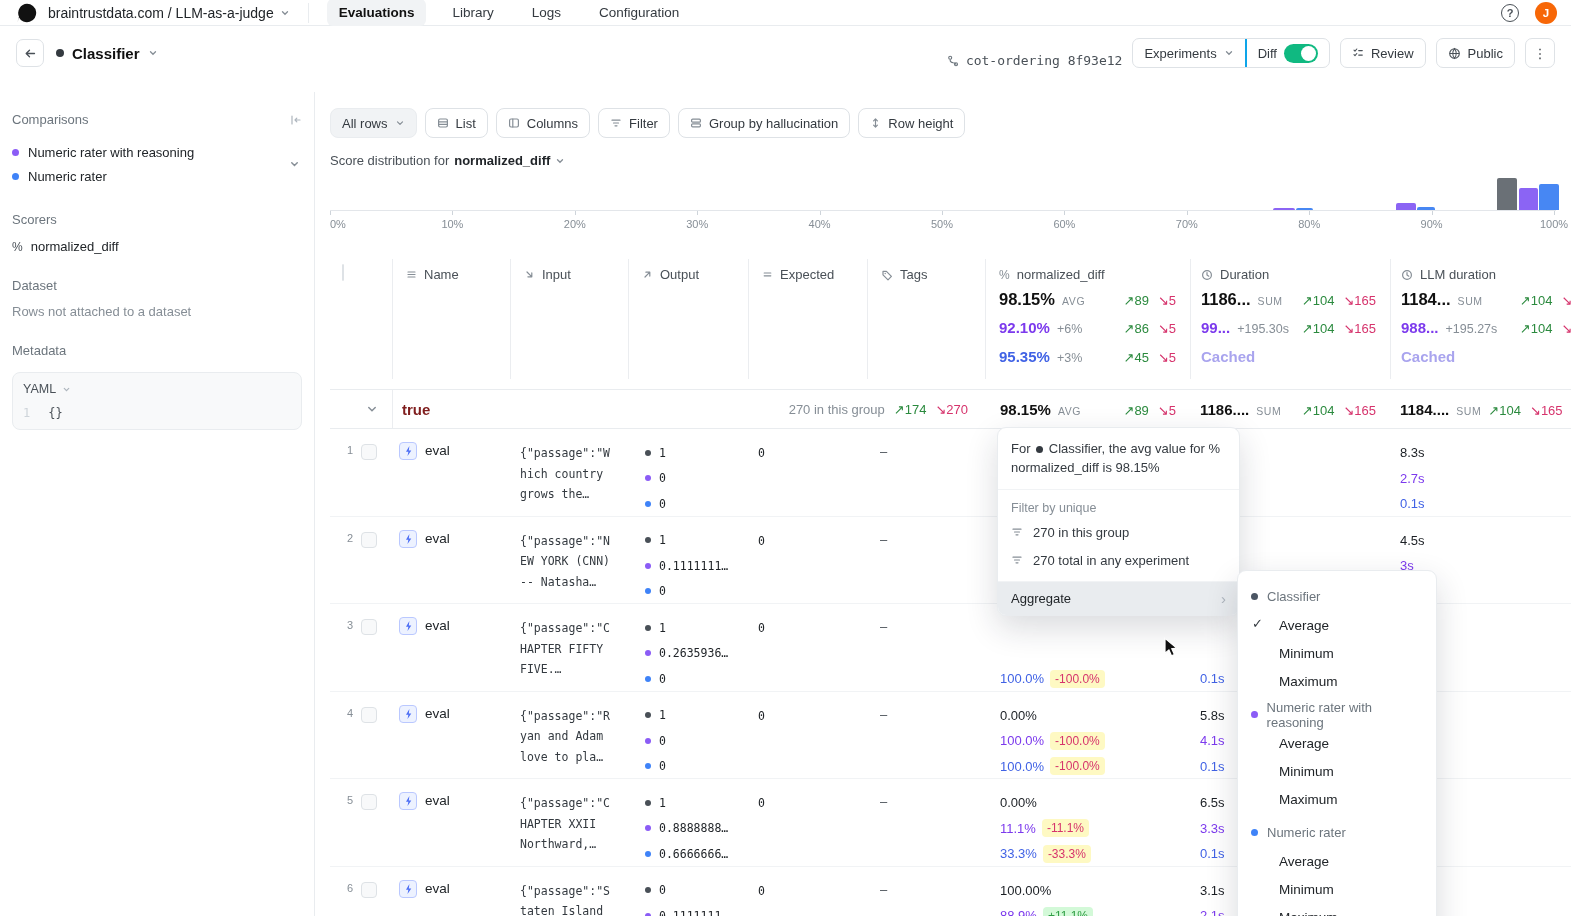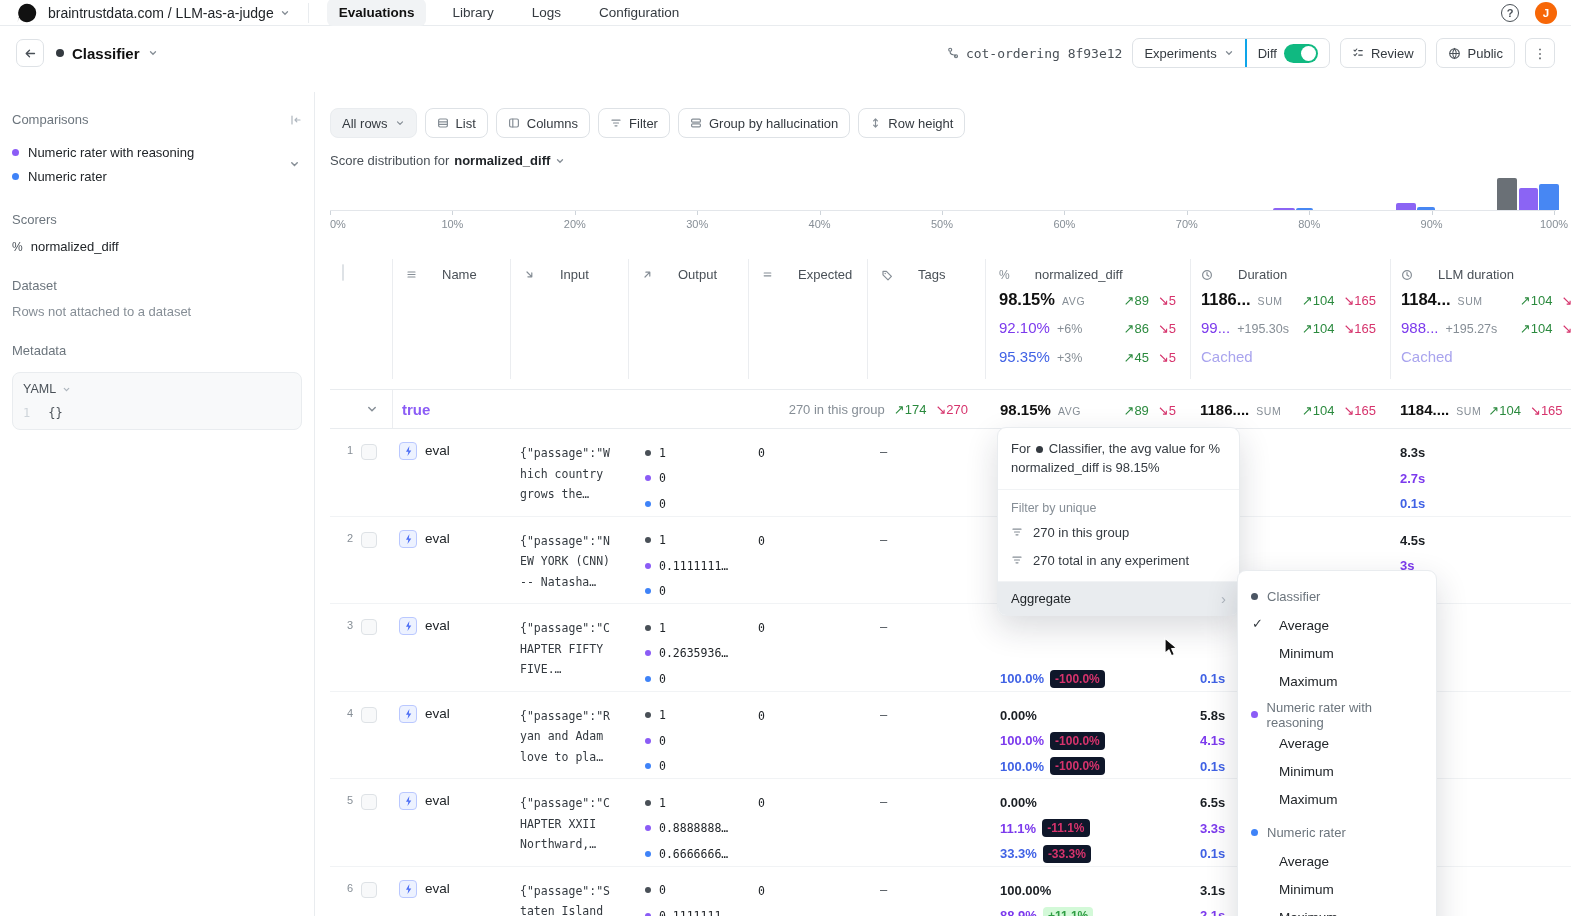--- a/index.html
+++ b/index.html
@@ -27,21 +27,21 @@
           font-size:11px; font-weight:700; display:flex; align-items:center; justify-content:center; }
   .avatar { width:22px; height:22px; border-radius:50%; background:#f76707; color:#fff; font-size:11.5px;
             font-weight:700; display:flex; align-items:center; justify-content:center; }
 
   
   .page-head { height:54px; display:flex; align-items:center; padding:0 16px; gap:12px; }
   .iconbtn { width:28px; height:28px; border:1px solid #dee2e6; border-radius:7px; background:#fff;
              display:flex; align-items:center; justify-content:center; color:#495057; }
   .title-wrap { display:flex; align-items:center; gap:8px; }
   .title { font-size:15px; font-weight:600; color:#111; }
-  .ph-right { margin-left:auto; display:flex; align-items:center; gap:10px; }
+  .ph-right { margin-left:auto; display:flex; align-items:flex-end; gap:10px; }
   .branch { display:flex; align-items:center; gap:7px; color:#495057; font-size:13px; }
   .btn { display:inline-flex; align-items:center; gap:7px; height:30px; padding:0 11px;
          border:1px solid #dee2e6; border-radius:7px; background:#fff; font-size:13px; color:#343a40; }
   .btn-group { display:inline-flex; align-items:stretch; border:1px solid #dee2e6; border-radius:7px; overflow:hidden; height:30px; }
   .btn-seg { display:flex; align-items:center; gap:7px; padding:0 11px; font-size:13px; color:#343a40; }
   .btn-seg + .btn-seg { border-left:2px solid #0ea5e9; }
   .toggle { width:34px; height:19px; border-radius:10px; background:#10b981; position:relative; }
   .toggle::after { content:""; position:absolute; right:2px; top:2px; width:15px; height:15px; border-radius:50%; background:#fff; }
   .kebab { width:30px; }
 
@@ -76,62 +76,62 @@
   .cbar { position:absolute; bottom:0; border-radius:2px 2px 0 0; }
   .chart-axis { position:relative; height:22px; }
   .ctick { position:absolute; top:0; width:1px; height:4px; background:#ced4da; }
   .clabel { position:absolute; top:7px; font-size:11px; color:#868e96; }
 
   
   .grid9 { display:grid; grid-template-columns:62px 118px 118px 120px 119px 118px 205px 200px 1fr; }
   .thead { margin-top:26px; height:120px; }
   .th { border-left:1px solid #ebedf0; padding:8px 0 0 13px; color:#495057; font-size:13px; }
   .th.nb { border-left:none; padding-left:12px; padding-top:6px; }
-  .th-label { display:flex; align-items:center; gap:25px; color:#495057; }
+  .th-label { display:flex; align-items:center; gap:7px; color:#495057; }
   .cb { width:16px; height:16px; border:1.5px solid #dee2e6; border-radius:4px; background:#f8f9fa; }
   .statline { display:flex; align-items:baseline; gap:7px; height:28px; padding-right:14px; margin-top:1px; }
   .statline:first-of-type { margin-top:8px; }
   .sv-big { font-size:16.5px; font-weight:700; color:#111; }
-  .sv { font-size:15px; font-weight:400;text-align:right; }
+  .sv { font-size:15px; font-weight:700;text-align:right; }
   .c-purple { color:#7c3aed; } .c-blue { color:#4062e5; } .c-lav { color:#a9a4ee; }
   .sub-u { font-size:10.5px; letter-spacing:.6px; color:#868e96; font-weight:400; }
   .sub { font-size:12.5px; color:#868e96; font-weight:400; }
   .trends { margin-left:auto; display:flex; gap:9px; font-size:13px; white-space:nowrap; }
   .t-up { color:#2b8a3e; } .t-down { color:#d6336c; }
   .statline.fixw { min-width:193px; padding-right:0; }
 
   .grow { margin-top:10px; height:40px; border-top:1px solid #e9ecef; border-bottom:1px solid #e9ecef;
           display:grid; grid-template-columns:62px 593px 205px 200px 1fr; align-items:center; }
   .grow-chev { padding-left:22px; color:#868e96; }
   .grow-name { border-left:1px solid #ebedf0; align-self:stretch; display:flex; align-items:center; padding-left:9px; }
-  .gname { font-size:15px; font-weight:700; color:#8b5cf6; }
+  .gname { font-size:15px; font-weight:700; color:#7f1d1d; }
   .gmeta { margin-left:auto; padding-right:17px; display:flex; gap:9px; align-items:center; font-size:13px; }
   .gmeta .cnt { color:#868e96; }
   .gstat { display:flex; align-items:baseline; gap:7px; padding-left:15px; padding-right:14px; }
   .gstat.dur { padding-left:10px; }
   .gv { font-size:15px; font-weight:700; color:#111; }
 
   .trow { height:87.5px; border-bottom:1px solid #f1f3f5; }
   .rnum { font-size:11px; color:#868e96; width:13px; text-align:right; }
   .c-numcell { display:flex; gap:8px; padding:15px 0 0 10px; align-items:flex-start; }
   .c-namecell { display:flex; gap:8px; padding:13px 0 0 7px; align-items:flex-start; }
   .badge-eval { width:18px; height:18px; border:1px solid #bac8ff; background:#edf2ff; border-radius:4px;
                 display:flex; align-items:center; justify-content:center; flex:none; }
   .ename { font-size:13.5px; color:#212529; margin-top:1px; }
   .c-inputcell { padding:14px 6px 0 10px; font-size:11.5px; line-height:20.5px; color:#343a40; white-space:pre; overflow:hidden; }
   .c-outputcell { padding:11px 0 0 17px; }
   .oline { height:25.5px; display:flex; align-items:center; gap:8px; font-size:11.5px; color:#212529; }
   .oline .dot { width:6px; height:6px; flex:none; }
   .c-expcell { padding:17px 0 0 10px; font-size:11.5px; color:#212529; }
   .c-tagcell { padding:15px 0 0 13px; color:#495057; }
   .c-scorecell { padding-top:11px; }
-  .sline { height:25.5px; display:flex; align-items:center; gap:6px; font-size:13px; padding-left:15px; white-space:nowrap;font-weight:bold; }
+  .sline { height:25.5px; display:flex; align-items:center; gap:6px; font-size:13px; padding-left:15px; white-space:nowrap; }
   .c-durcell .sline, .c-llmcell .sline { padding-left:10px; }
   .sbadge { font-size:12px; padding:0 5px; height:18px; line-height:18px; border-radius:4px; }
-  .sbadge.down { background:#0f172a; color:#d6336c; }
+  .sbadge.down { background:#fef9c3; color:#d6336c; }
   .sbadge.up { background:#d3f9d8; color:#2f9e44; }
 
   
   .popup { position:absolute; left:997px; top:427px; width:243px; background:#fff; border:1px solid #e9ecef;
            border-radius:9px; box-shadow:0 12px 32px rgba(25,30,50,.16); z-index:20; overflow:hidden; padding-bottom:0; }
   .popup-info { padding:11px 13px 12px; font-size:13px; line-height:19px; color:#343a40; border-bottom:1px solid #f1f3f5; }
   .popup-info .dot { width:7px; height:7px; background:#343a40; margin:0 2px; }
   .popup-label { padding:11px 13px 3px; font-size:12.5px; color:#868e96; }
   .popup-item { height:28px; display:flex; align-items:center; gap:10px; padding:0 13px; font-size:13px; color:#343a40; }
   .popup-item.green { color:#2b8a3e; } .popup-item.red { color:#d6336c; }

